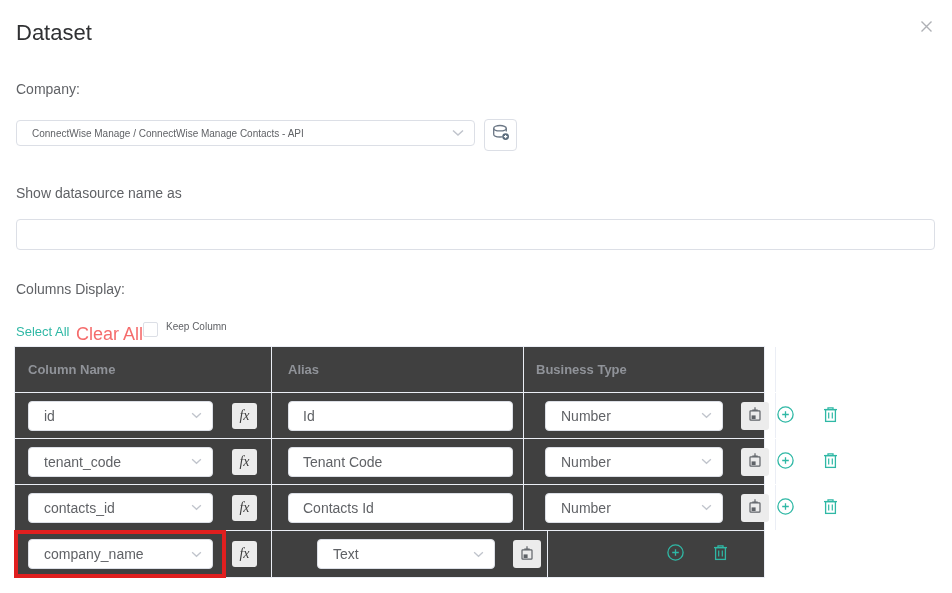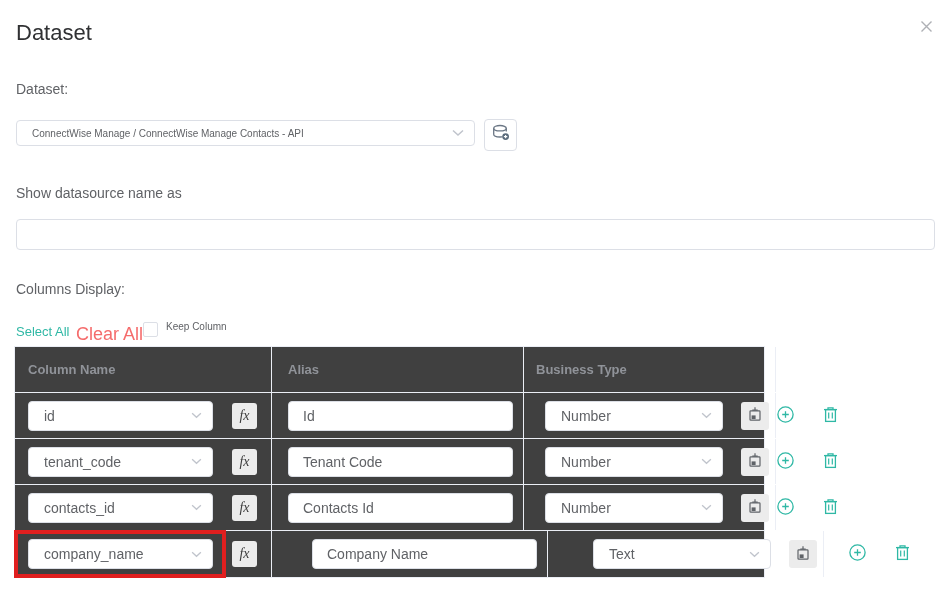--- a/index.html
+++ b/index.html
@@ -70,21 +70,21 @@
 
   <div class="dialog-title">Dataset</div>
   <div class="close-btn">
     <span>
       <svg width="13" height="13" viewBox="0 0 13 13">
           <path d="M1.5 1.5l10 10M11.5 1.5l-10 10" stroke="currentColor" stroke-width="1.4" fill="none"></path>
         </svg>
     </span>
   </div>
 
-  <div class="field-label lbl-dataset">Dataset:</div>
+  <div class="field-label lbl-dataset">Company:</div>
 
   <div class="select-box dataset-select">
     <span>ConnectWise Manage / ConnectWise Manage Contacts - API</span>
     <span class="chev">
       <svg width="12" height="8" viewBox="0 0 12 8">
           <path d="M1 1.5l5 4.5 5-4.5" fill="none" stroke="#c0c4cc" stroke-width="1.5"></path>
         </svg>
     </span>
   </div>
 
@@ -275,23 +275,20 @@
         <div class="select-box row-select">
           <span>company_name</span>
           <span class="chev">
               <svg width="11" height="7" viewBox="0 0 12 8">
                 <path d="M1 1.5l5 4.5 5-4.5" fill="none" stroke="#c0c4cc" stroke-width="1.5"></path>
               </svg>
             </span>
         </div>
         <button class="fx-btn">fx</button>
       </div>
-      <div class="t-cell c2">
-        <input class="text-input alias-input" value="Company Name" style="">
-      </div>
       <div class="t-cell c3">
         <div class="select-box bt-select">
           <span>Text</span>
           <span class="chev">
               <svg width="11" height="7" viewBox="0 0 12 8">
                 <path d="M1 1.5l5 4.5 5-4.5" fill="none" stroke="#c0c4cc" stroke-width="1.5"></path>
               </svg>
             </span>
         </div>
         <button class="brush-btn">

